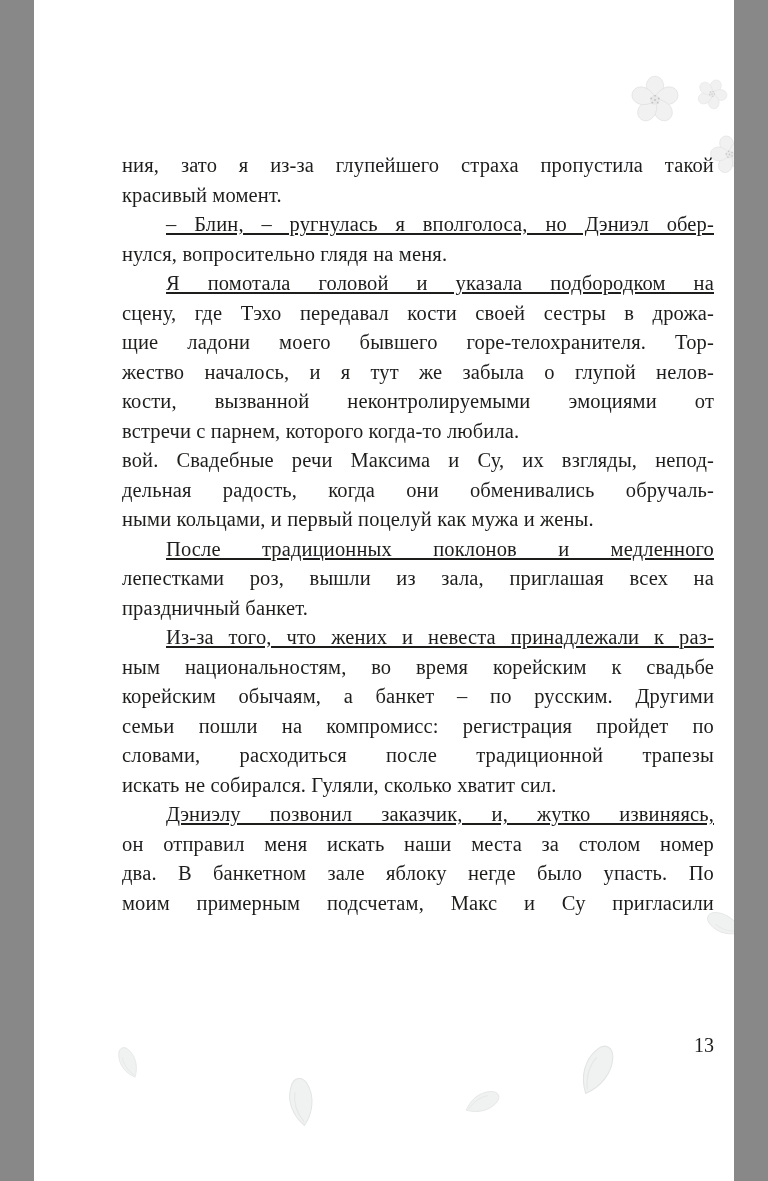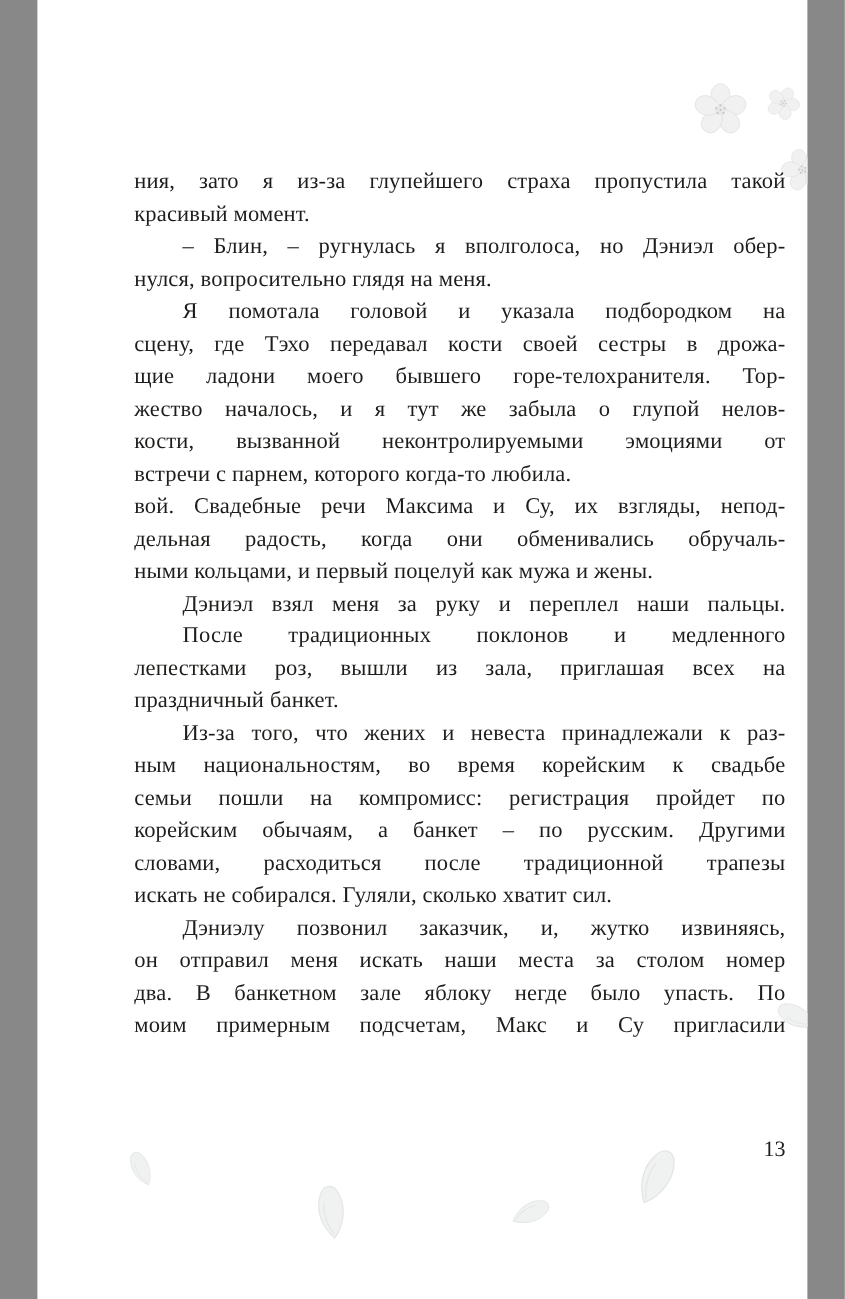--- a/index.html
+++ b/index.html
@@ -32,20 +32,21 @@
   .line{
     text-align:justify;
     text-align-last:justify;
   }
   .line.last{
     text-align:right;
     text-align-last:left;
   }
   .line.ind{
     text-indent:44px;
+    text-decoration:underline;
   }
   .page-number{
     position:absolute;
     left:88px;top:1034px;width:592px;
     text-align:right;
     font-size:20px;
     color:var(--text-color);
   }
   .decor{position:absolute;pointer-events:none;}
 </style>
@@ -114,28 +115,27 @@
       <div class="line last">нулся, вопросительно глядя на меня.</div>
       <div class="line ind">Я помотала головой и указала подбородком на</div>
       <div class="line">сцену, где Тэхо передавал кости своей сестры в дрожа-</div>
       <div class="line">щие ладони моего бывшего горе-телохранителя. Тор-</div>
       <div class="line">жество началось, и я тут же забыла о глупой нелов-</div>
       <div class="line">кости, вызванной неконтролируемыми эмоциями от</div>
       <div class="line last">встречи с парнем, которого когда-то любила.</div>
       <div class="line">вой. Свадебные речи Максима и Су, их взгляды, непод-</div>
       <div class="line">дельная радость, когда они обменивались обручаль-</div>
       <div class="line last">ными кольцами, и первый поцелуй как мужа и жены.</div>
-      <div class="line ind">Дэниэл взял меня за руку и переплел наши пальцы.</div>
       <div class="line ind">После традиционных поклонов и медленного</div>
       <div class="line">лепестками роз, вышли из зала, приглашая всех на</div>
       <div class="line last">праздничный банкет.</div>
       <div class="line ind">Из-за того, что жених и невеста принадлежали к раз-</div>
       <div class="line">ным национальностям, во время корейским к свадьбе</div>
+      <div class="line">корейским обычаям, а банкет – по русским. Другими</div>
       <div class="line">семьи пошли на компромисс: регистрация пройдет по</div>
-      <div class="line">корейским обычаям, а банкет – по русским. Другими</div>
       <div class="line">словами, расходиться после традиционной трапезы</div>
       <div class="line last">искать не собирался. Гуляли, сколько хватит сил.</div>
       <div class="line ind">Дэниэлу позвонил заказчик, и, жутко извиняясь,</div>
       <div class="line">он отправил меня искать наши места за столом номер</div>
       <div class="line">два. В банкетном зале яблоку негде было упасть. По</div>
       <div class="line">моим примерным подсчетам, Макс и Су пригласили</div>
     </div>
 
   <div class="page-number">13</div>
 

